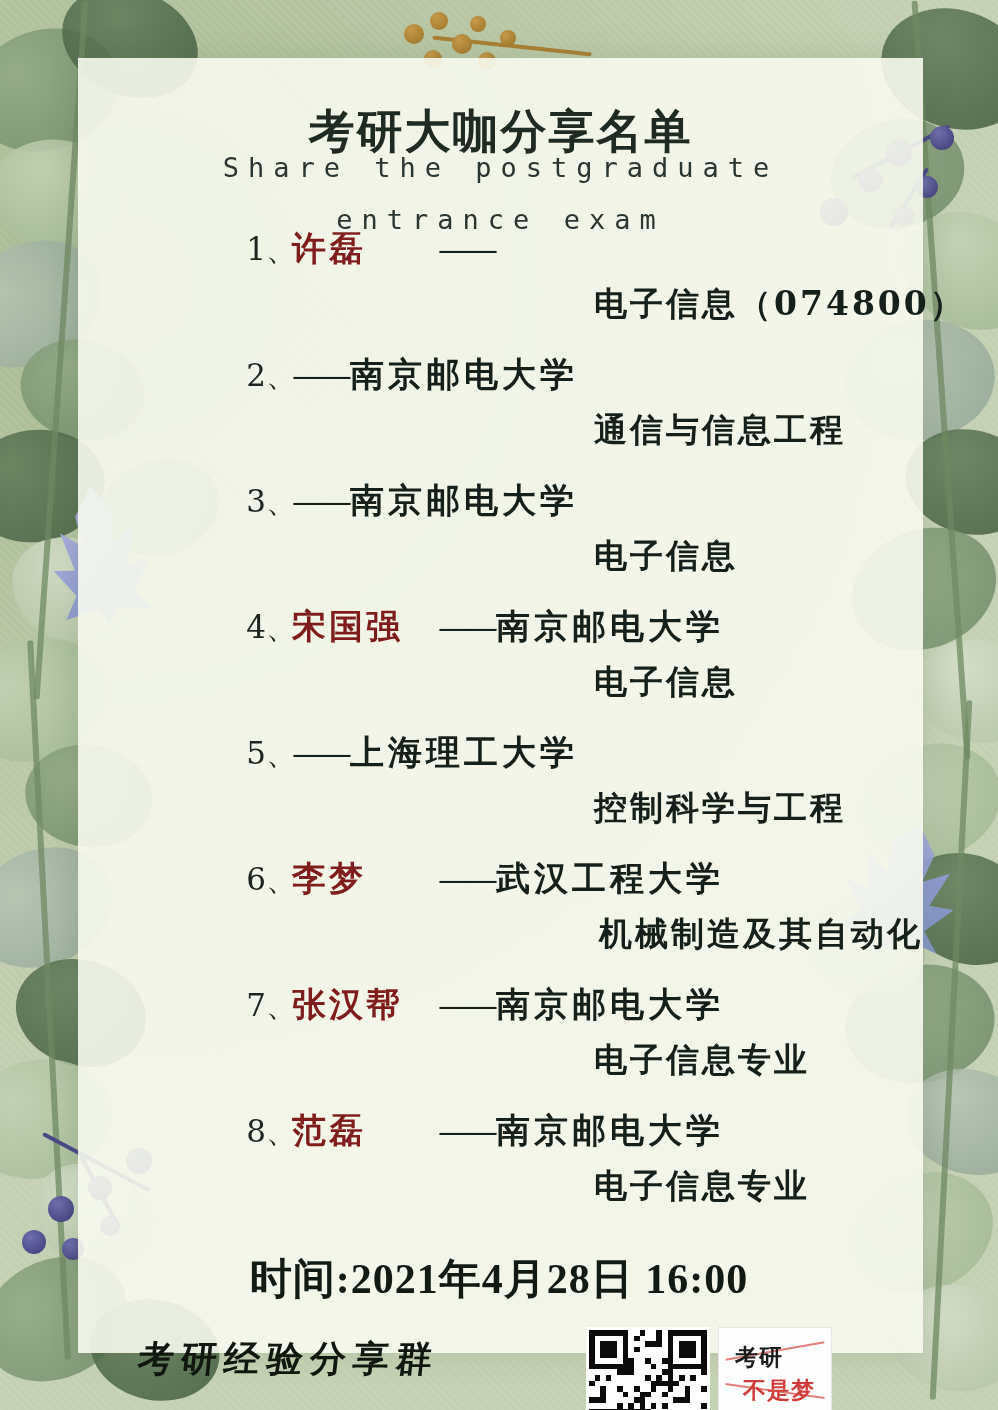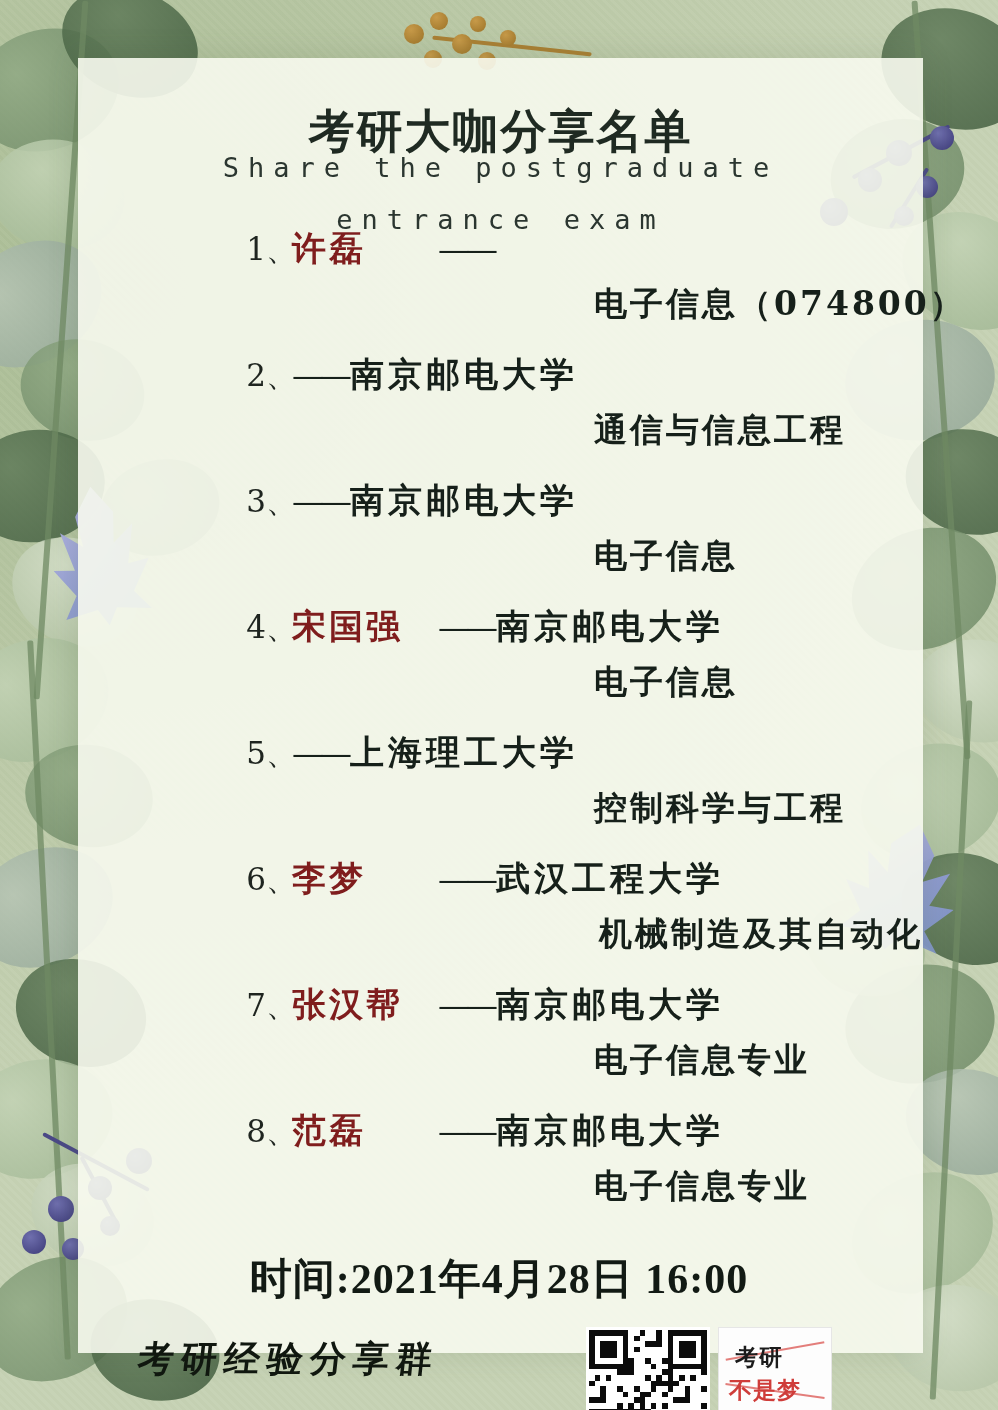--- a/index.html
+++ b/index.html
@@ -244,21 +244,21 @@
     left: 16px;
     top: 14px;
     font-family: "DejaVu Serif", "Liberation Serif", serif;
     font-weight: 700;
     font-size: 23px;
     color: #1b1b1b;
     letter-spacing: 1px;
   }
   .stamp .t2 {
     position: absolute;
-    left: 10px;
+    left: 24px;
     top: 47px;
     font-family: "DejaVu Serif", "Liberation Serif", serif;
     font-weight: 700;
     font-size: 23px;
     color: #cf3d3a;
     letter-spacing: 1px;
   }
 </style>
 </head>
 <body>

